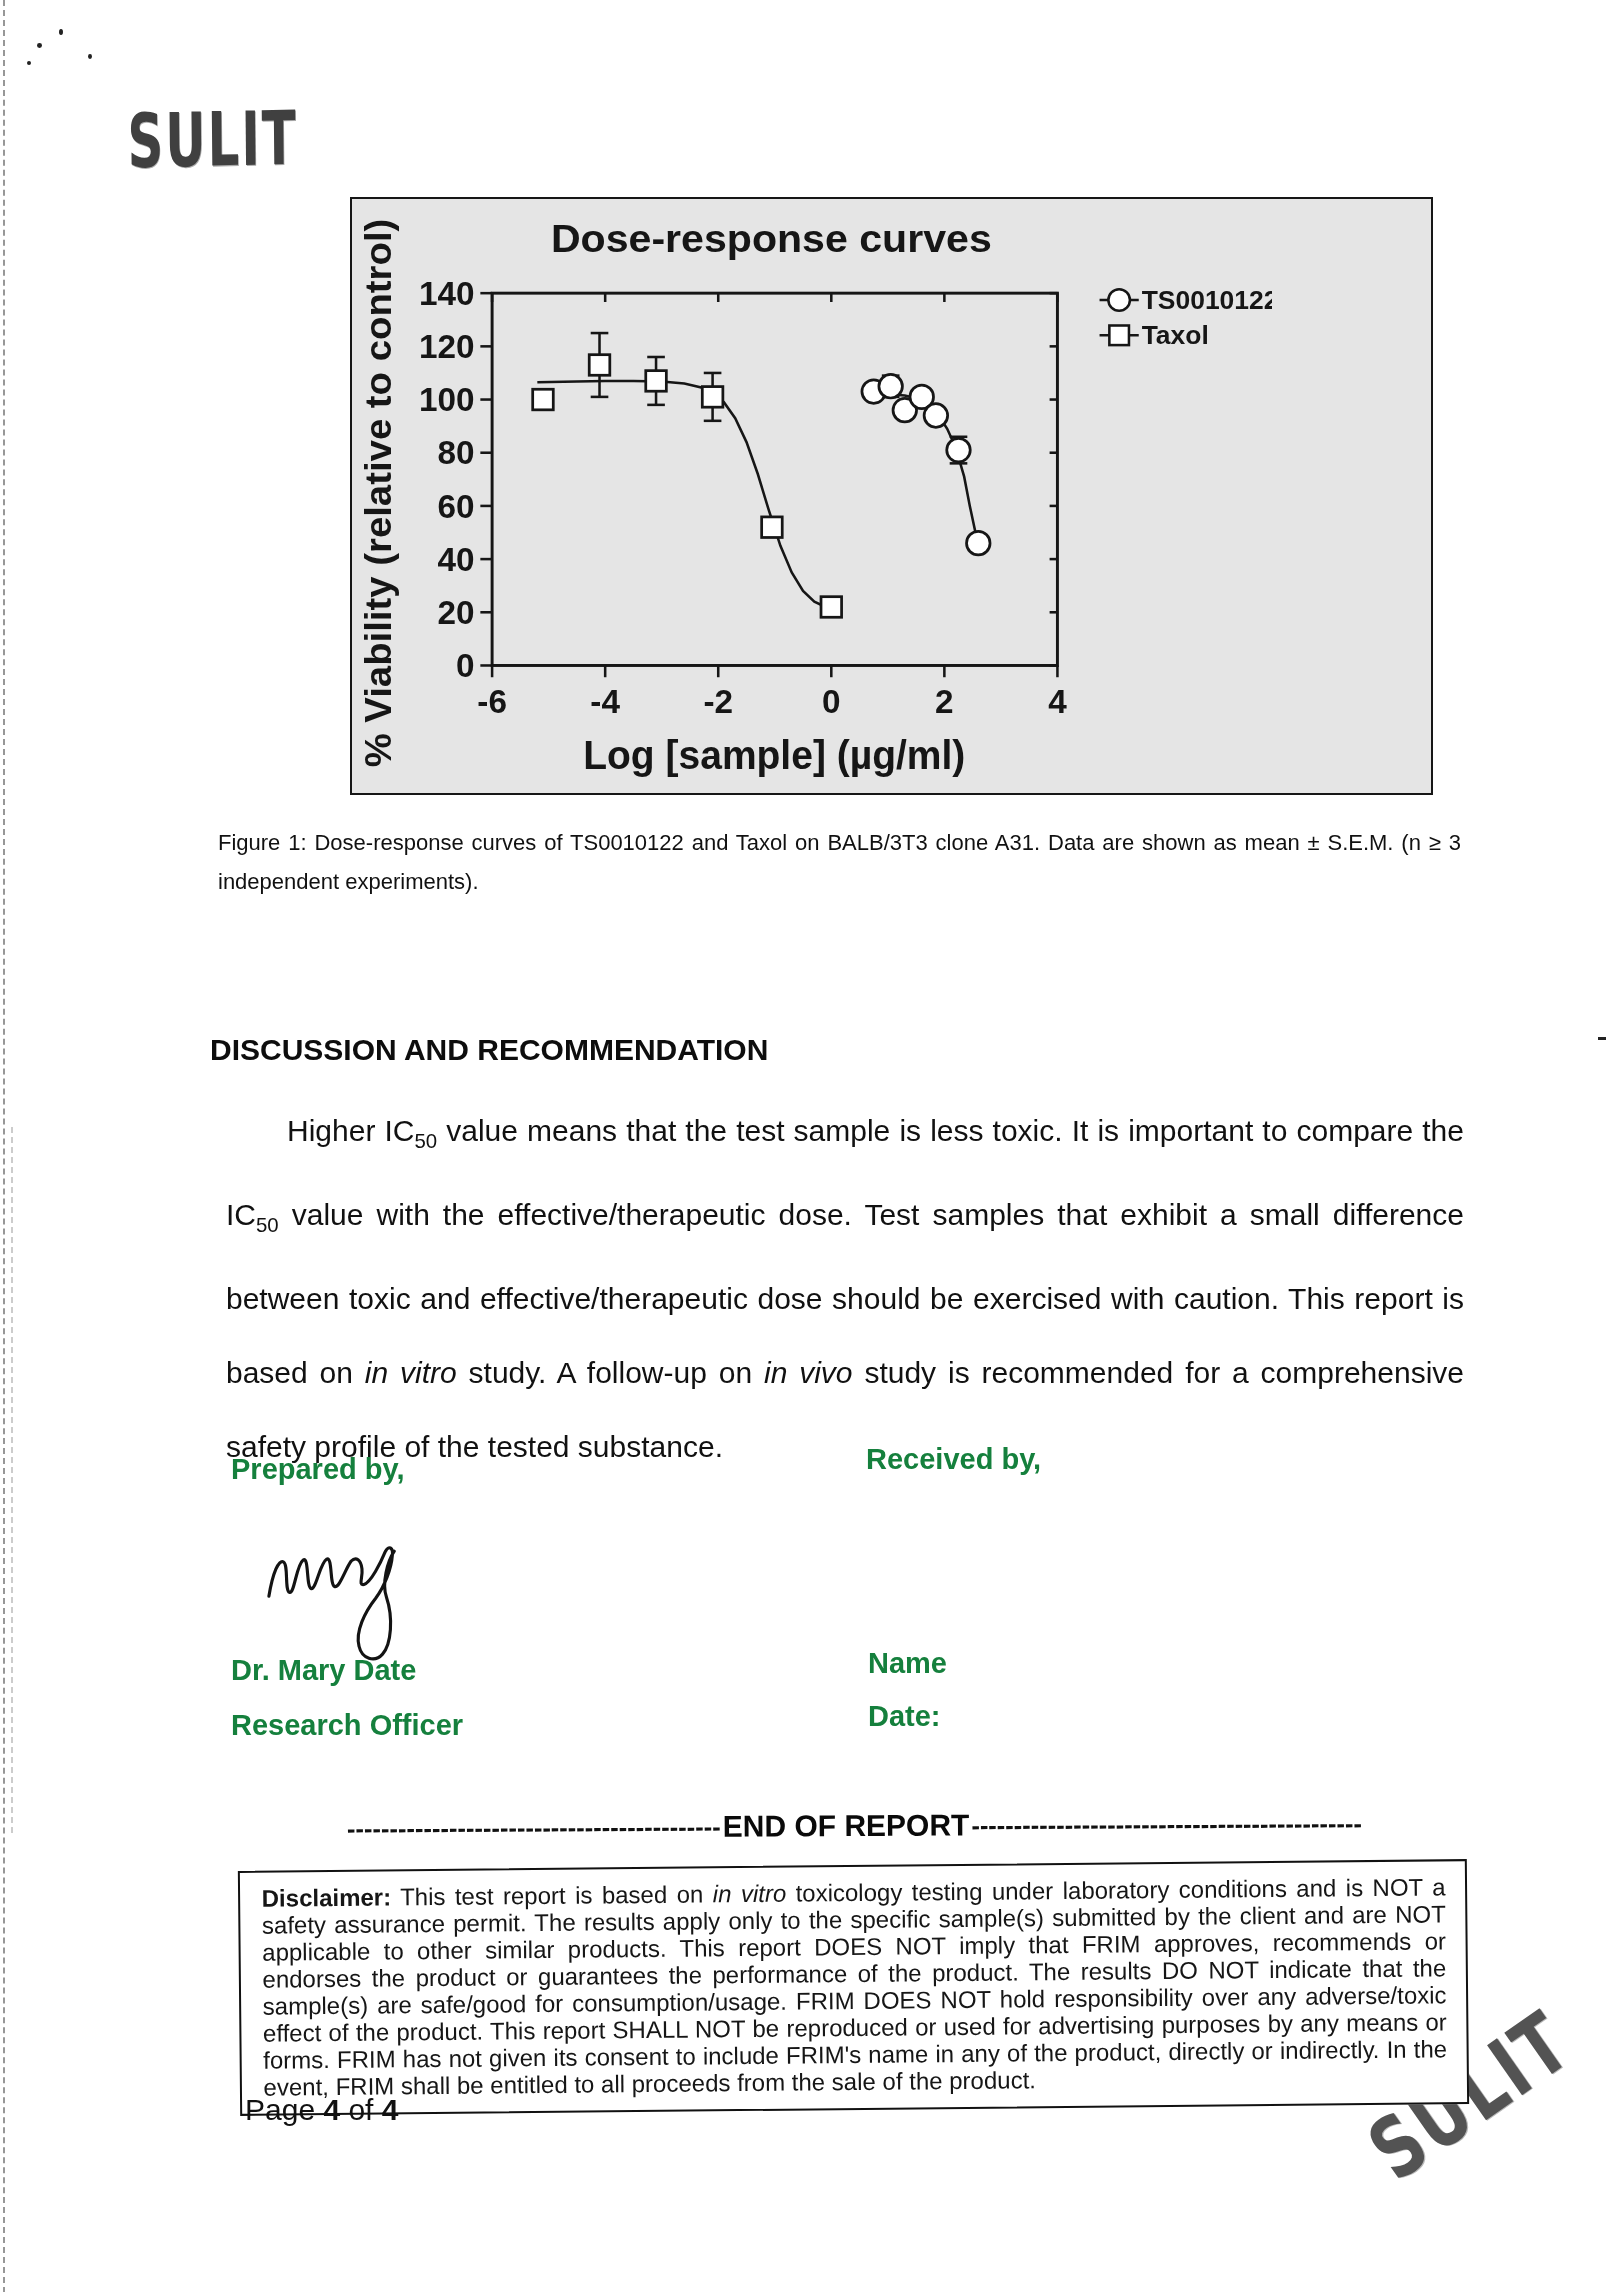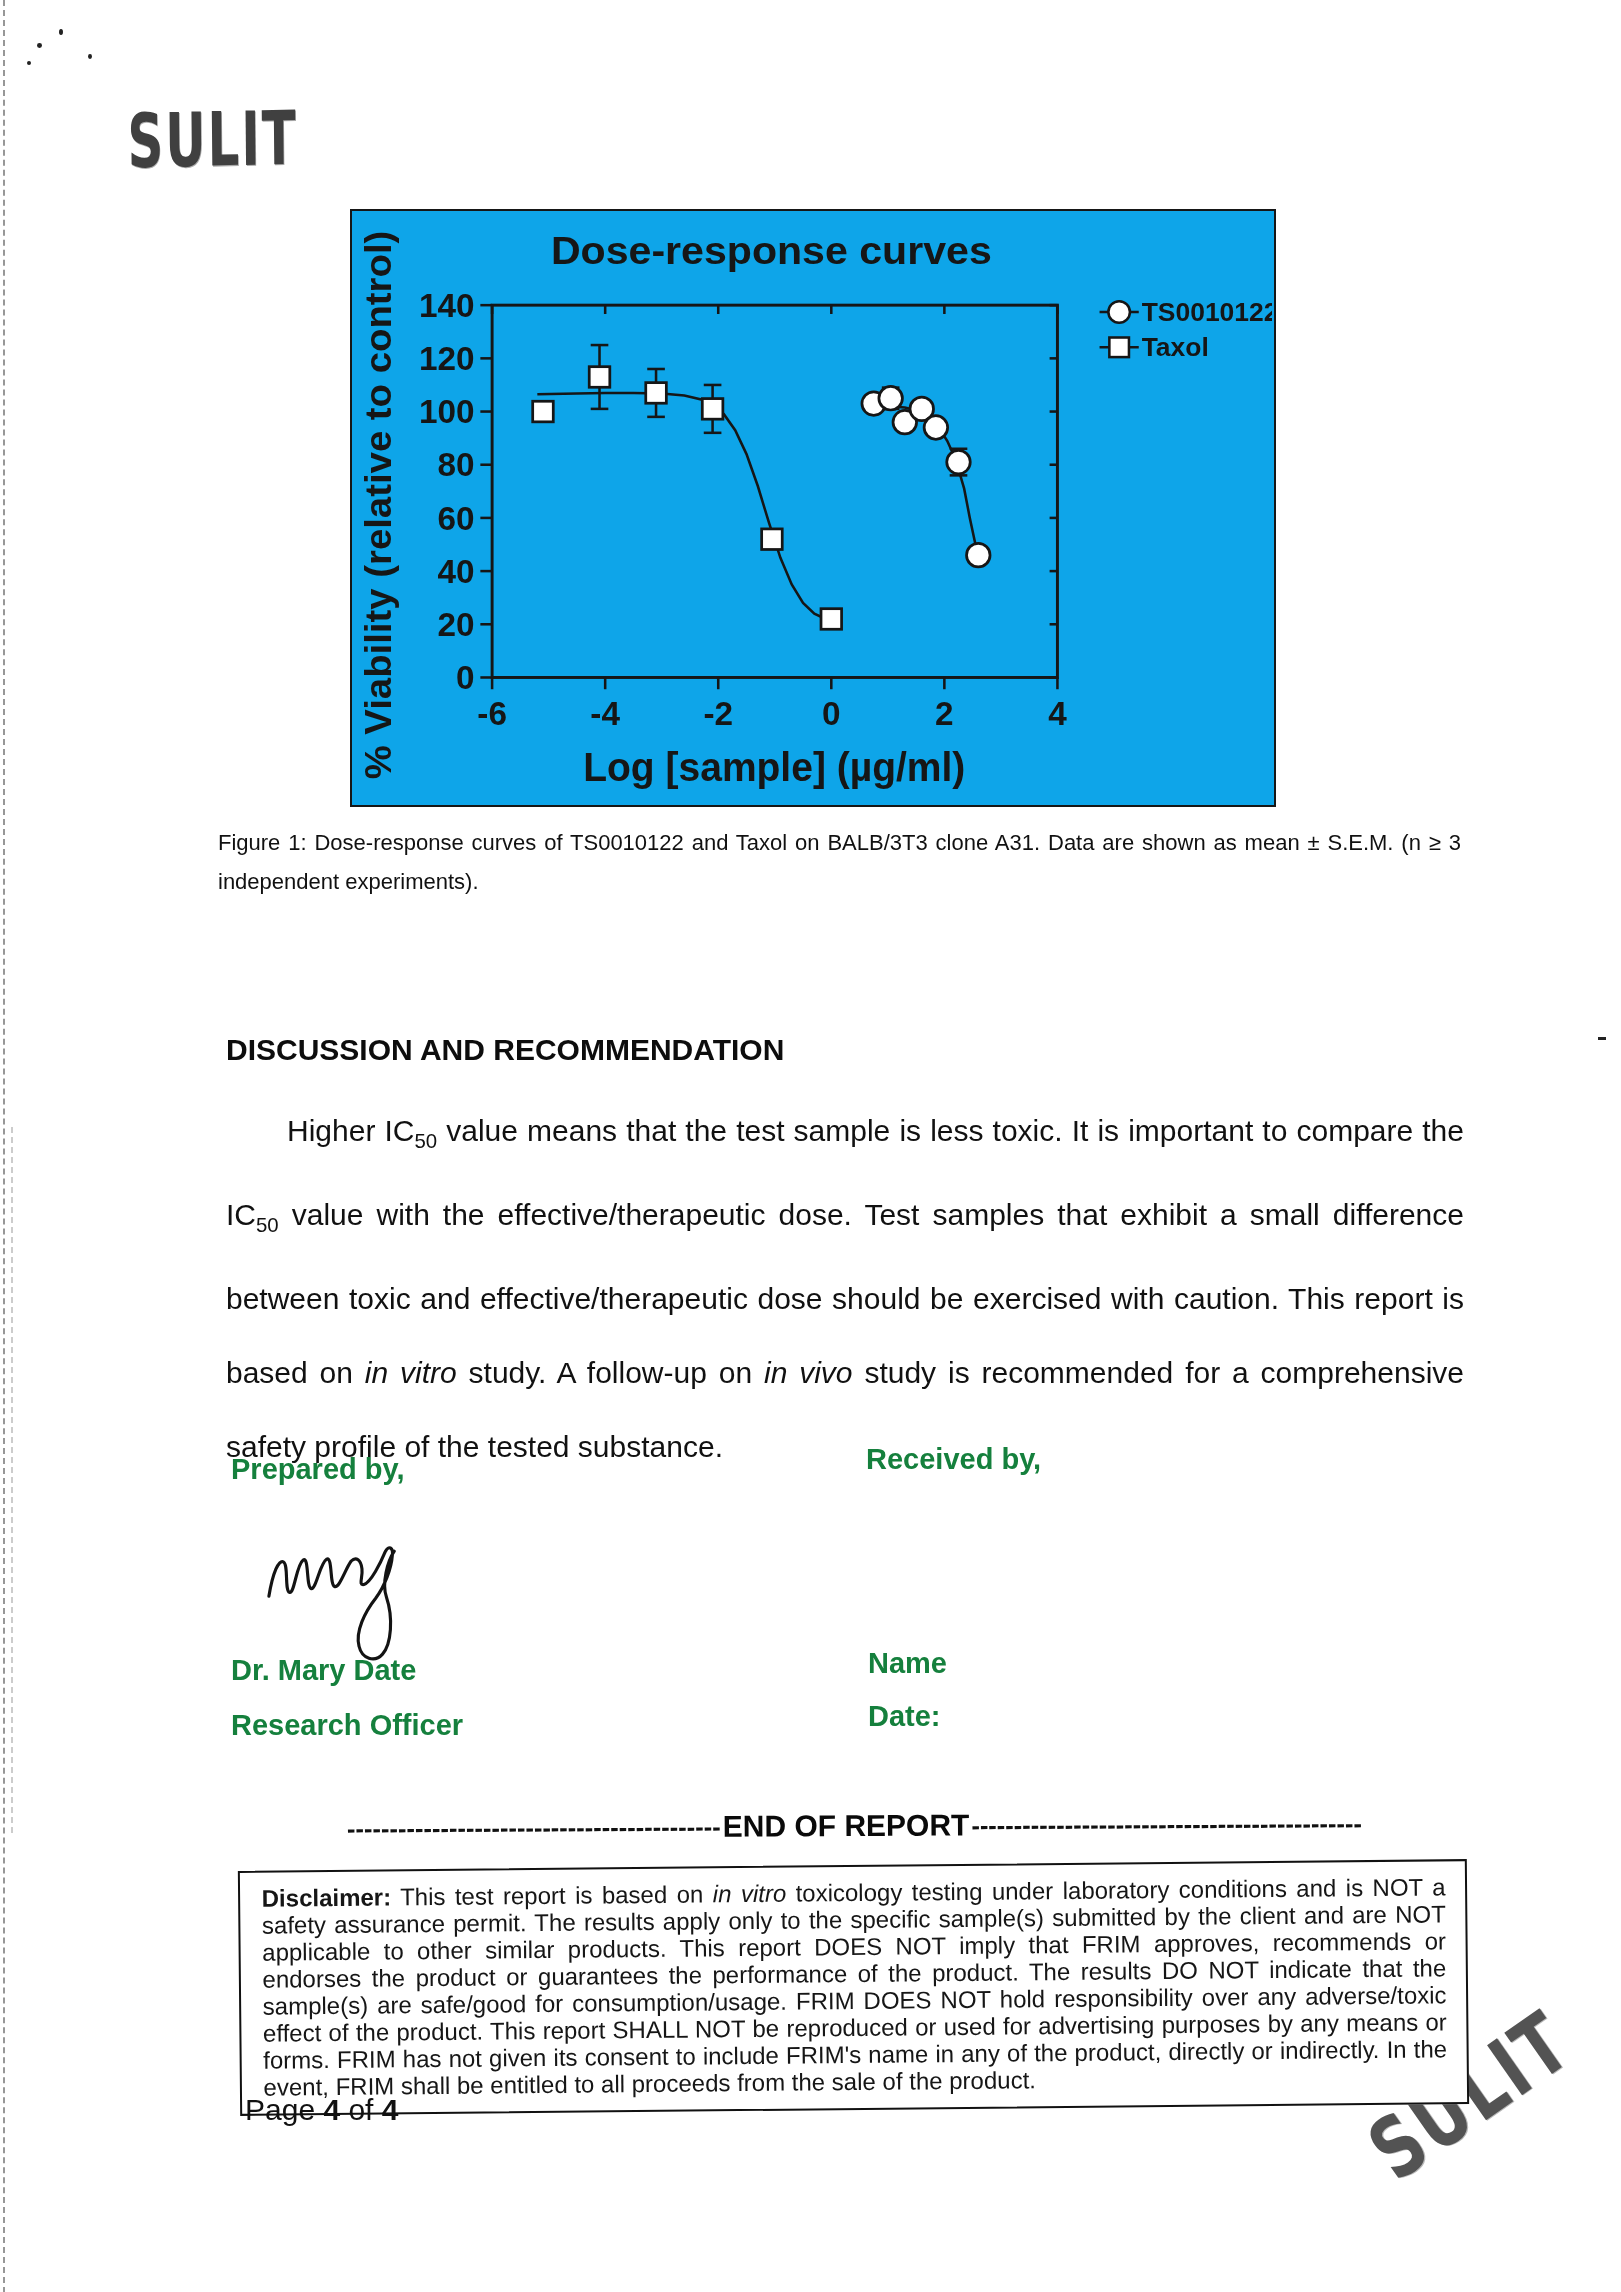--- a/index.html
+++ b/index.html
@@ -18,26 +18,26 @@
   
   .stamp{font-weight:800;color:#262626;white-space:nowrap;
     font-family:"DejaVu Sans","Liberation Sans",sans-serif;}
   .stamp-top{left:127px;top:98px;font-size:71px;letter-spacing:2.9px;
     transform:scale(.70,1.05) rotate(-.8deg);transform-origin:left top;opacity:.88;
     text-shadow:1px 1px 0 rgba(40,40,40,.45);}
   .stamp-bottom{left:1470px;top:2096px;font-size:82px;letter-spacing:3.9px;
     transform:translate(-50%,-50%) rotate(-35deg) scale(.78,1.02);opacity:.82;
     color:#2e2e2e;text-shadow:1px 1px 0 rgba(40,40,40,.4);}
   
-  .figure-box{left:350px;top:209px;width:926px;height:598px;
-    border:2.9px solid #161616;box-sizing:border-box;background:#0ea5e9;}
+  .figure-box{left:350px;top:197px;width:1083px;height:598px;
+    border:2.9px solid #161616;box-sizing:border-box;background:#e5e5e5;}
   .caption{left:218px;top:823px;width:1243px;font-size:22px;line-height:39px;
     text-align:justify;color:#111;}
   
-  .heading{left:226px;top:1033px;font-size:30px;font-weight:bold;color:#0d0d0d;}
+  .heading{left:210px;top:1033px;font-size:30px;font-weight:bold;color:#0d0d0d;}
   .paragraph{left:226px;top:1094px;width:1238px;font-size:30px;line-height:74px;
     text-align:justify;text-indent:61px;color:#111;}
   .paragraph sub,.disclaimer sub{font-size:.68em;}
   
   .label-bold{font-size:29px;font-weight:bold;color:#15803d;white-space:nowrap;}
   .sig{left:263px;top:1500px;}
   
   .end-row{left:239px;top:1809px;width:1231px;display:flex;align-items:center;
     justify-content:center;white-space:nowrap;overflow:hidden;
     transform:rotate(-.3deg);}

